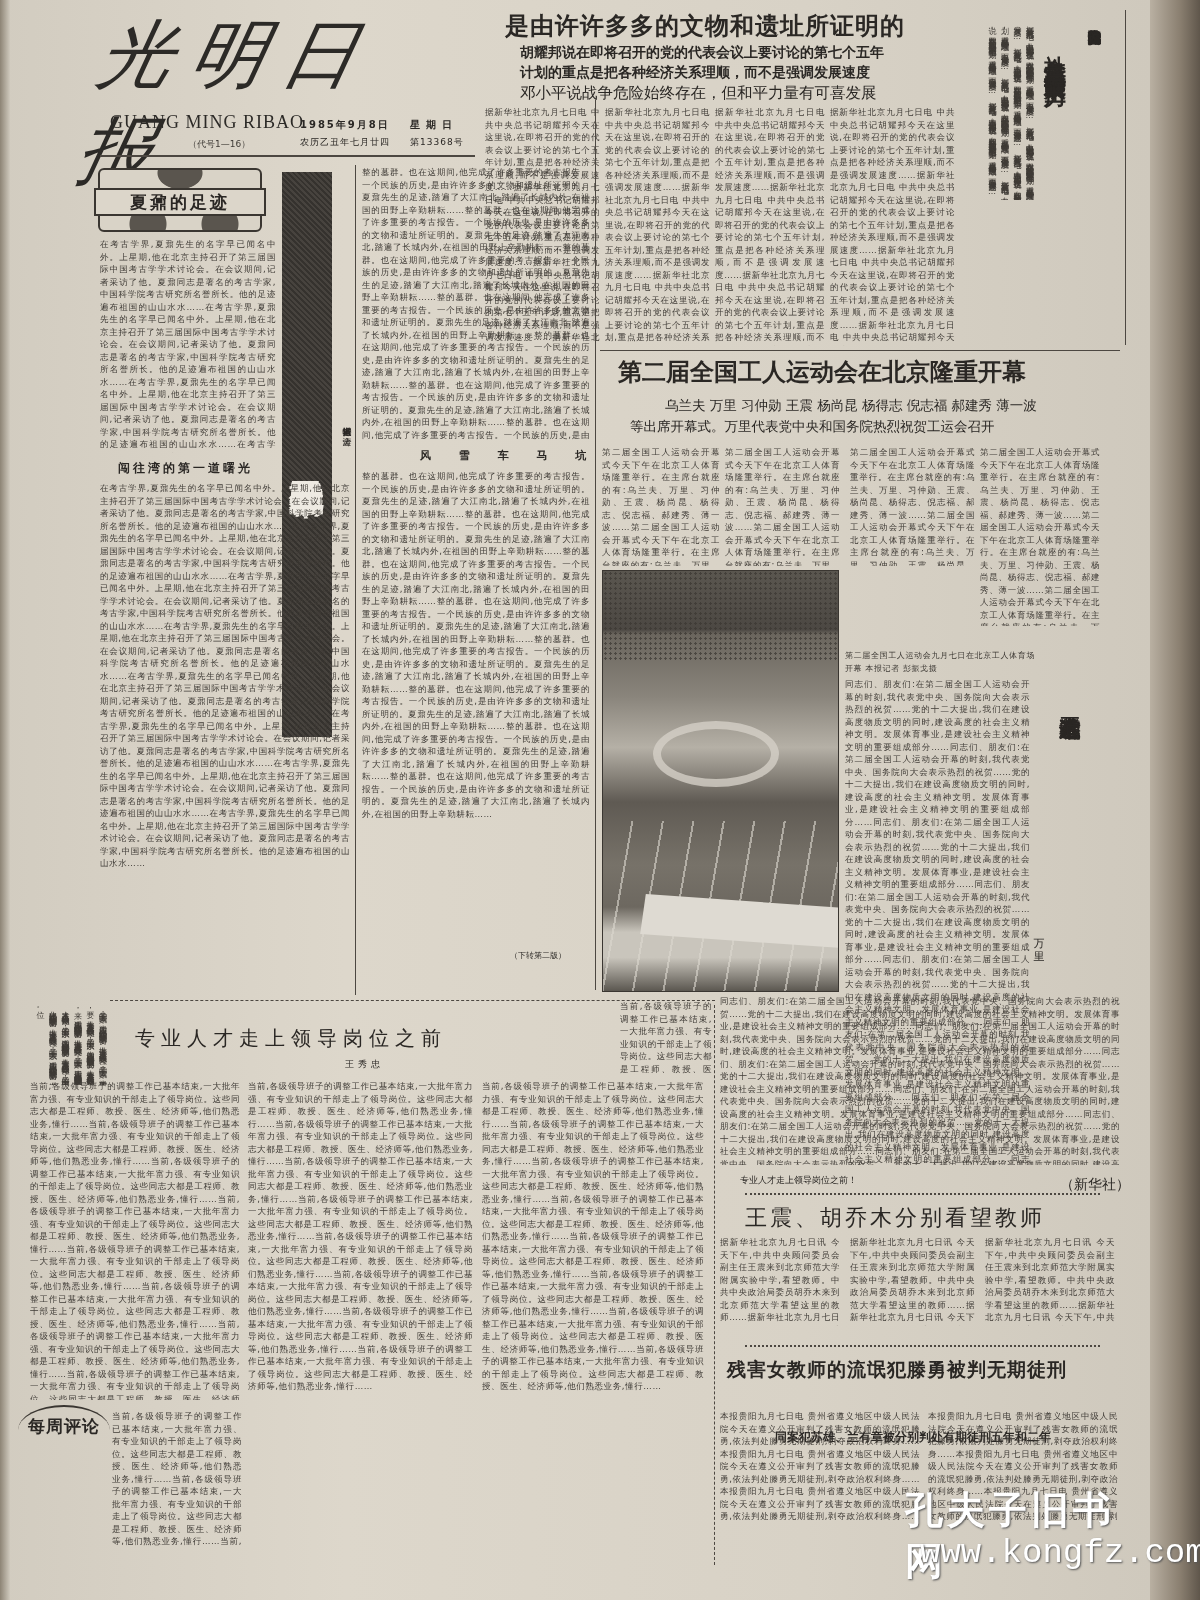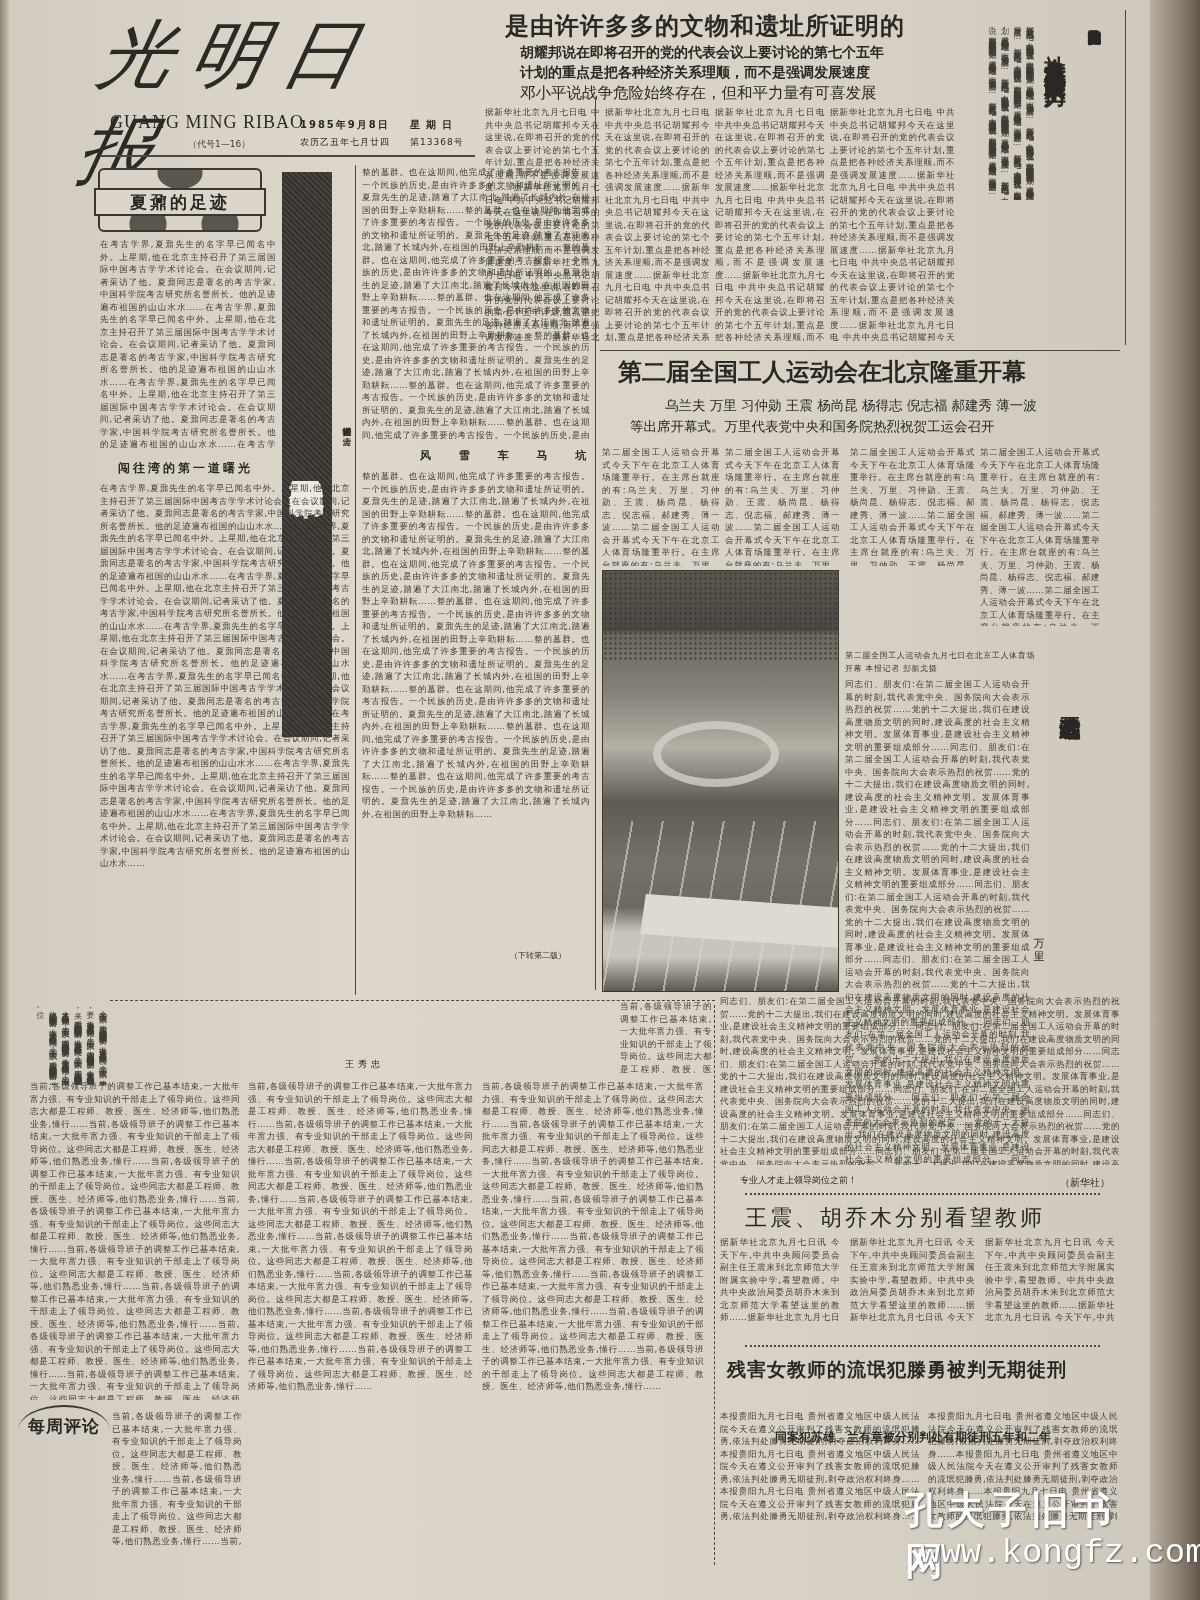--- a/index.html
+++ b/index.html
@@ -156,36 +156,37 @@
   </div>
   <div class="abs txt" style="left:845px; top:650px; width:190px; height:22px; font-size:8px;">
     <span>第二届全国工人运动会九月七日在北京工人体育场开幕</span>
     <span>本报记者 彭振戈摄</span>
   </div>
   <div class="abs txt" style="left:845px; top:678px; width:185px; height:490px;">同志们、朋友们:在第二届全国工人运动会开幕的时刻,我代表党中央、国务院向大会表示热烈的祝贺……党的十二大提出,我们在建设高度物质文明的同时,建设高度的社会主义精神文明。发展体育事业,是建设社会主义精神文明的重要组成部分……同志们、朋友们:在第二届全国工人运动会开幕的时刻,我代表党中央、国务院向大会表示热烈的祝贺……党的十二大提出,我们在建设高度物质文明的同时,建设高度的社会主义精神文明。发展体育事业,是建设社会主义精神文明的重要组成部分……同志们、朋友们:在第二届全国工人运动会开幕的时刻,我代表党中央、国务院向大会表示热烈的祝贺……党的十二大提出,我们在建设高度物质文明的同时,建设高度的社会主义精神文明。发展体育事业,是建设社会主义精神文明的重要组成部分……同志们、朋友们:在第二届全国工人运动会开幕的时刻,我代表党中央、国务院向大会表示热烈的祝贺……党的十二大提出,我们在建设高度物质文明的同时,建设高度的社会主义精神文明。发展体育事业,是建设社会主义精神文明的重要组成部分……同志们、朋友们:在第二届全国工人运动会开幕的时刻,我代表党中央、国务院向大会表示热烈的祝贺……党的十二大提出,我们在建设高度物质文明的同时,建设高度的社会主义精神文明。发展体育事业,是建设社会主义精神文明的重要组成部分……同志们、朋友们:在第二届全国工人运动会开幕的时刻,我代表党中央、国务院向大会表示热烈的祝贺……党的十二大提出,我们在建设高度物质文明的同时,建设高度的社会主义精神文明。发展体育事业,是建设社会主义精神文明的重要组成部分……同志们、朋友们:在第二届全国工人运动会开幕的时刻,我代表党中央、国务院向大会表示热烈的祝贺……党的十二大提出,我们在建设高度物质文明的同时,建设高度的社会主义精神文明。发展体育事业,是建设社会主义精神文明的重要组成部分……同志们、朋友们:在第二届全国工人运动会开幕的时刻,我代表党中央、国务院向大会表示热烈的祝贺……党的十二大提出,我们在建设高度物质文明的同时,建设高度的社会主义精神文明。发展体育事业,是建设社会主义精神文明的重要组成部分……</div>
   <div class="abs hl-main vertical" style="left:1055px; top:700px; font-size:22px; height:330px; font-weight:normal; font-family:'DejaVu Serif', serif;">在工人运动会开幕式上的讲话</div>
   <div class="abs vertical" style="left:1030px; top:930px; font-size:11px; height:50px; letter-spacing:12px;">万里</div>
   <div class="abs txt" style="left:720px; top:995px; width:400px; height:170px;">同志们、朋友们:在第二届全国工人运动会开幕的时刻,我代表党中央、国务院向大会表示热烈的祝贺……党的十二大提出,我们在建设高度物质文明的同时,建设高度的社会主义精神文明。发展体育事业,是建设社会主义精神文明的重要组成部分……同志们、朋友们:在第二届全国工人运动会开幕的时刻,我代表党中央、国务院向大会表示热烈的祝贺……党的十二大提出,我们在建设高度物质文明的同时,建设高度的社会主义精神文明。发展体育事业,是建设社会主义精神文明的重要组成部分……同志们、朋友们:在第二届全国工人运动会开幕的时刻,我代表党中央、国务院向大会表示热烈的祝贺……党的十二大提出,我们在建设高度物质文明的同时,建设高度的社会主义精神文明。发展体育事业,是建设社会主义精神文明的重要组成部分……同志们、朋友们:在第二届全国工人运动会开幕的时刻,我代表党中央、国务院向大会表示热烈的祝贺……党的十二大提出,我们在建设高度物质文明的同时,建设高度的社会主义精神文明。发展体育事业,是建设社会主义精神文明的重要组成部分……同志们、朋友们:在第二届全国工人运动会开幕的时刻,我代表党中央、国务院向大会表示热烈的祝贺……党的十二大提出,我们在建设高度物质文明的同时,建设高度的社会主义精神文明。发展体育事业,是建设社会主义精神文明的重要组成部分……同志们、朋友们:在第二届全国工人运动会开幕的时刻,我代表党中央、国务院向大会表示热烈的祝贺……党的十二大提出,我们在建设高度物质文明的同时,建设高度的社会主义精神文明。发展体育事业,是建设社会主义精神文明的重要组成部分……同志们、朋友们:在第二届全国工人运动会开幕的时刻,我代表党中央、国务院向大会表示热烈的祝贺……党的十二大提出,我们在建设高度物质文明的同时,建设高度的社会主义精神文明。发展体育事业,是建设社会主义精神文明的重要组成部分……同志们、朋友们:在第二届全国工人运动会开幕的时刻,我代表党中央、国务院向大会表示热烈的祝贺……党的十二大提出,我们在建设高度物质文明的同时,建设高度的社会主义精神文明。发展体育事业,是建设社会主义精神文明的重要组成部分……</div>
   <div class="abs" style="left:740px; top:1174px; font-size:9px; font-family:'DejaVu Sans', sans-serif;">专业人才走上领导岗位之前！</div>
-  <div class="abs" style="left:1060px; top:1176px; font-size:10px; font-family:'DejaVu Sans', sans-serif;">（新华社）</div>
+  <div class="abs" style="left:1060px; top:1176px; font-size:14px; font-family:'DejaVu Sans', sans-serif;">（新华社）</div>
 
   <div class="dotted" style="left:745px; top:1193px; width:355px;"></div>
   <div class="abs hl-main" style="left:745px; top:1203px; font-size:22px; font-weight:normal; font-family:'DejaVu Serif', serif; letter-spacing:3px;">王震、胡乔木分别看望教师</div>
   <div class="abs txt" style="left:720px; top:1236px; width:120px; height:90px;">据新华社北京九月七日讯 今天下午,中共中央顾问委员会副主任王震来到北京师范大学附属实验中学,看望教师。中共中央政治局委员胡乔木来到北京师范大学看望这里的教师……据新华社北京九月七日讯 今天下午,中共中央顾问委员会副主任王震来到北京师范大学附属实验中学,看望教师。中共中央政治局委员胡乔木来到北京师范大学看望这里的教师……据新华社北京九月七日讯 今天下午,中共中央顾问委员会副主任王震来到北京师范大学附属实验中学,看望教师。中共中央政治局委员胡乔木来到北京师范大学看望这里的教师……据新华社北京九月七日讯 今天下午,中共中央顾问委员会副主任王震来到北京师范大学附属实验中学,看望教师。中共中央政治局委员胡乔木来到北京师范大学看望这里的教师……据新华社北京九月七日讯 今天下午,中共中央顾问委员会副主任王震来到北京师范大学附属实验中学,看望教师。中共中央政治局委员胡乔木来到北京师范大学看望这里的教师……据新华社北京九月七日讯 今天下午,中共中央顾问委员会副主任王震来到北京师范大学附属实验中学,看望教师。中共中央政治局委员胡乔木来到北京师范大学看望这里的教师……据新华社北京九月七日讯 今天下午,中共中央顾问委员会副主任王震来到北京师范大学附属实验中学,看望教师。中共中央政治局委员胡乔木来到北京师范大学看望这里的教师……据新华社北京九月七日讯 今天下午,中共中央顾问委员会副主任王震来到北京师范大学附属实验中学,看望教师。中共中央政治局委员胡乔木来到北京师范大学看望这里的教师……</div>
   <div class="abs txt" style="left:850px; top:1236px; width:125px; height:90px;">据新华社北京九月七日讯 今天下午,中共中央顾问委员会副主任王震来到北京师范大学附属实验中学,看望教师。中共中央政治局委员胡乔木来到北京师范大学看望这里的教师……据新华社北京九月七日讯 今天下午,中共中央顾问委员会副主任王震来到北京师范大学附属实验中学,看望教师。中共中央政治局委员胡乔木来到北京师范大学看望这里的教师……据新华社北京九月七日讯 今天下午,中共中央顾问委员会副主任王震来到北京师范大学附属实验中学,看望教师。中共中央政治局委员胡乔木来到北京师范大学看望这里的教师……据新华社北京九月七日讯 今天下午,中共中央顾问委员会副主任王震来到北京师范大学附属实验中学,看望教师。中共中央政治局委员胡乔木来到北京师范大学看望这里的教师……据新华社北京九月七日讯 今天下午,中共中央顾问委员会副主任王震来到北京师范大学附属实验中学,看望教师。中共中央政治局委员胡乔木来到北京师范大学看望这里的教师……据新华社北京九月七日讯 今天下午,中共中央顾问委员会副主任王震来到北京师范大学附属实验中学,看望教师。中共中央政治局委员胡乔木来到北京师范大学看望这里的教师……据新华社北京九月七日讯 今天下午,中共中央顾问委员会副主任王震来到北京师范大学附属实验中学,看望教师。中共中央政治局委员胡乔木来到北京师范大学看望这里的教师……据新华社北京九月七日讯 今天下午,中共中央顾问委员会副主任王震来到北京师范大学附属实验中学,看望教师。中共中央政治局委员胡乔木来到北京师范大学看望这里的教师……</div>
   <div class="abs txt" style="left:985px; top:1236px; width:130px; height:90px;">据新华社北京九月七日讯 今天下午,中共中央顾问委员会副主任王震来到北京师范大学附属实验中学,看望教师。中共中央政治局委员胡乔木来到北京师范大学看望这里的教师……据新华社北京九月七日讯 今天下午,中共中央顾问委员会副主任王震来到北京师范大学附属实验中学,看望教师。中共中央政治局委员胡乔木来到北京师范大学看望这里的教师……据新华社北京九月七日讯 今天下午,中共中央顾问委员会副主任王震来到北京师范大学附属实验中学,看望教师。中共中央政治局委员胡乔木来到北京师范大学看望这里的教师……据新华社北京九月七日讯 今天下午,中共中央顾问委员会副主任王震来到北京师范大学附属实验中学,看望教师。中共中央政治局委员胡乔木来到北京师范大学看望这里的教师……据新华社北京九月七日讯 今天下午,中共中央顾问委员会副主任王震来到北京师范大学附属实验中学,看望教师。中共中央政治局委员胡乔木来到北京师范大学看望这里的教师……据新华社北京九月七日讯 今天下午,中共中央顾问委员会副主任王震来到北京师范大学附属实验中学,看望教师。中共中央政治局委员胡乔木来到北京师范大学看望这里的教师……据新华社北京九月七日讯 今天下午,中共中央顾问委员会副主任王震来到北京师范大学附属实验中学,看望教师。中共中央政治局委员胡乔木来到北京师范大学看望这里的教师……据新华社北京九月七日讯 今天下午,中共中央顾问委员会副主任王震来到北京师范大学附属实验中学,看望教师。中共中央政治局委员胡乔木来到北京师范大学看望这里的教师……</div>
 
   <div class="dotted" style="left:745px; top:1345px; width:355px;"></div>
   <div class="abs hl-main" style="left:727px; top:1357px; font-size:19px; letter-spacing:1px;">残害女教师的流氓犯滕勇被判无期徒刑</div>
   <div class="abs hl-main" style="left:775px; top:1389px; font-size:12px;margin-top:40px;">同案犯苏雄、兰有章被分别判处有期徒刑五年和二年</div>
   <div class="abs txt" style="left:720px; top:1410px; width:200px; height:110px;">本报贵阳九月七日电 贵州省遵义地区中级人民法院今天在遵义公开审判了残害女教师的流氓犯滕勇,依法判处滕勇无期徒刑,剥夺政治权利终身……本报贵阳九月七日电 贵州省遵义地区中级人民法院今天在遵义公开审判了残害女教师的流氓犯滕勇,依法判处滕勇无期徒刑,剥夺政治权利终身……本报贵阳九月七日电 贵州省遵义地区中级人民法院今天在遵义公开审判了残害女教师的流氓犯滕勇,依法判处滕勇无期徒刑,剥夺政治权利终身……本报贵阳九月七日电 贵州省遵义地区中级人民法院今天在遵义公开审判了残害女教师的流氓犯滕勇,依法判处滕勇无期徒刑,剥夺政治权利终身……本报贵阳九月七日电 贵州省遵义地区中级人民法院今天在遵义公开审判了残害女教师的流氓犯滕勇,依法判处滕勇无期徒刑,剥夺政治权利终身……本报贵阳九月七日电 贵州省遵义地区中级人民法院今天在遵义公开审判了残害女教师的流氓犯滕勇,依法判处滕勇无期徒刑,剥夺政治权利终身……本报贵阳九月七日电 贵州省遵义地区中级人民法院今天在遵义公开审判了残害女教师的流氓犯滕勇,依法判处滕勇无期徒刑,剥夺政治权利终身……本报贵阳九月七日电 贵州省遵义地区中级人民法院今天在遵义公开审判了残害女教师的流氓犯滕勇,依法判处滕勇无期徒刑,剥夺政治权利终身……</div>
   <div class="abs txt" style="left:928px; top:1410px; width:190px; height:110px;">本报贵阳九月七日电 贵州省遵义地区中级人民法院今天在遵义公开审判了残害女教师的流氓犯滕勇,依法判处滕勇无期徒刑,剥夺政治权利终身……本报贵阳九月七日电 贵州省遵义地区中级人民法院今天在遵义公开审判了残害女教师的流氓犯滕勇,依法判处滕勇无期徒刑,剥夺政治权利终身……本报贵阳九月七日电 贵州省遵义地区中级人民法院今天在遵义公开审判了残害女教师的流氓犯滕勇,依法判处滕勇无期徒刑,剥夺政治权利终身……本报贵阳九月七日电 贵州省遵义地区中级人民法院今天在遵义公开审判了残害女教师的流氓犯滕勇,依法判处滕勇无期徒刑,剥夺政治权利终身……本报贵阳九月七日电 贵州省遵义地区中级人民法院今天在遵义公开审判了残害女教师的流氓犯滕勇,依法判处滕勇无期徒刑,剥夺政治权利终身……本报贵阳九月七日电 贵州省遵义地区中级人民法院今天在遵义公开审判了残害女教师的流氓犯滕勇,依法判处滕勇无期徒刑,剥夺政治权利终身……本报贵阳九月七日电 贵州省遵义地区中级人民法院今天在遵义公开审判了残害女教师的流氓犯滕勇,依法判处滕勇无期徒刑,剥夺政治权利终身……本报贵阳九月七日电 贵州省遵义地区中级人民法院今天在遵义公开审判了残害女教师的流氓犯滕勇,依法判处滕勇无期徒刑,剥夺政治权利终身……</div>
 
   <div class="caption-dash" style="left:110px; top:1000px; width:605px;"></div>
   <div class="abs txt vertical" style="left:28px; top:1005px; width:80px; height:80px; font-size:8px;">党的十二大以来，为适应四化建设和经济体制改革的需要，大批专业人才走上了各级领导岗位。党的十二大以来，为适应四化建设和经济体制改革的需要，大批专业人才走上了各级领导岗位。党的十二大以来，为适应四化建设和经济体制改革的需要，大批专业人才走上了各级领导岗位。党的十二大以来，为适应四化建设和经济体制改革的需要，大批专业人才走上了各级领导岗位。党的十二大以来，为适应四化建设和经济体制改革的需要，大批专业人才走上了各级领导岗位。党的十二大以来，为适应四化建设和经济体制改革的需要，大批专业人才走上了各级领导岗位。党的十二大以来，为适应四化建设和经济体制改革的需要，大批专业人才走上了各级领导岗位。党的十二大以来，为适应四化建设和经济体制改革的需要，大批专业人才走上了各级领导岗位。</div>
+  <div class="abs hl-main" style="left:135px; top:1025px; font-size:20px; font-weight:normal; font-family:'DejaVu Serif', serif; letter-spacing:6px;">专业人才走上领导岗位之前</div>
   <div class="abs" style="left:345px; top:1058px; font-size:9px; font-family:'DejaVu Sans', sans-serif; letter-spacing:4px;">王秀忠</div>
   <div class="abs txt" style="left:30px; top:1080px; width:210px; height:320px;">当前,各级领导班子的调整工作已基本结束,一大批年富力强、有专业知识的干部走上了领导岗位。这些同志大都是工程师、教授、医生、经济师等,他们熟悉业务,懂行……当前,各级领导班子的调整工作已基本结束,一大批年富力强、有专业知识的干部走上了领导岗位。这些同志大都是工程师、教授、医生、经济师等,他们熟悉业务,懂行……当前,各级领导班子的调整工作已基本结束,一大批年富力强、有专业知识的干部走上了领导岗位。这些同志大都是工程师、教授、医生、经济师等,他们熟悉业务,懂行……当前,各级领导班子的调整工作已基本结束,一大批年富力强、有专业知识的干部走上了领导岗位。这些同志大都是工程师、教授、医生、经济师等,他们熟悉业务,懂行……当前,各级领导班子的调整工作已基本结束,一大批年富力强、有专业知识的干部走上了领导岗位。这些同志大都是工程师、教授、医生、经济师等,他们熟悉业务,懂行……当前,各级领导班子的调整工作已基本结束,一大批年富力强、有专业知识的干部走上了领导岗位。这些同志大都是工程师、教授、医生、经济师等,他们熟悉业务,懂行……当前,各级领导班子的调整工作已基本结束,一大批年富力强、有专业知识的干部走上了领导岗位。这些同志大都是工程师、教授、医生、经济师等,他们熟悉业务,懂行……当前,各级领导班子的调整工作已基本结束,一大批年富力强、有专业知识的干部走上了领导岗位。这些同志大都是工程师、教授、医生、经济师等,他们熟悉业务,懂行……</div>
   <div class="abs txt" style="left:248px; top:1080px; width:225px; height:470px;">当前,各级领导班子的调整工作已基本结束,一大批年富力强、有专业知识的干部走上了领导岗位。这些同志大都是工程师、教授、医生、经济师等,他们熟悉业务,懂行……当前,各级领导班子的调整工作已基本结束,一大批年富力强、有专业知识的干部走上了领导岗位。这些同志大都是工程师、教授、医生、经济师等,他们熟悉业务,懂行……当前,各级领导班子的调整工作已基本结束,一大批年富力强、有专业知识的干部走上了领导岗位。这些同志大都是工程师、教授、医生、经济师等,他们熟悉业务,懂行……当前,各级领导班子的调整工作已基本结束,一大批年富力强、有专业知识的干部走上了领导岗位。这些同志大都是工程师、教授、医生、经济师等,他们熟悉业务,懂行……当前,各级领导班子的调整工作已基本结束,一大批年富力强、有专业知识的干部走上了领导岗位。这些同志大都是工程师、教授、医生、经济师等,他们熟悉业务,懂行……当前,各级领导班子的调整工作已基本结束,一大批年富力强、有专业知识的干部走上了领导岗位。这些同志大都是工程师、教授、医生、经济师等,他们熟悉业务,懂行……当前,各级领导班子的调整工作已基本结束,一大批年富力强、有专业知识的干部走上了领导岗位。这些同志大都是工程师、教授、医生、经济师等,他们熟悉业务,懂行……当前,各级领导班子的调整工作已基本结束,一大批年富力强、有专业知识的干部走上了领导岗位。这些同志大都是工程师、教授、医生、经济师等,他们熟悉业务,懂行……</div>
   <div class="abs txt" style="left:482px; top:1080px; width:222px; height:470px;">当前,各级领导班子的调整工作已基本结束,一大批年富力强、有专业知识的干部走上了领导岗位。这些同志大都是工程师、教授、医生、经济师等,他们熟悉业务,懂行……当前,各级领导班子的调整工作已基本结束,一大批年富力强、有专业知识的干部走上了领导岗位。这些同志大都是工程师、教授、医生、经济师等,他们熟悉业务,懂行……当前,各级领导班子的调整工作已基本结束,一大批年富力强、有专业知识的干部走上了领导岗位。这些同志大都是工程师、教授、医生、经济师等,他们熟悉业务,懂行……当前,各级领导班子的调整工作已基本结束,一大批年富力强、有专业知识的干部走上了领导岗位。这些同志大都是工程师、教授、医生、经济师等,他们熟悉业务,懂行……当前,各级领导班子的调整工作已基本结束,一大批年富力强、有专业知识的干部走上了领导岗位。这些同志大都是工程师、教授、医生、经济师等,他们熟悉业务,懂行……当前,各级领导班子的调整工作已基本结束,一大批年富力强、有专业知识的干部走上了领导岗位。这些同志大都是工程师、教授、医生、经济师等,他们熟悉业务,懂行……当前,各级领导班子的调整工作已基本结束,一大批年富力强、有专业知识的干部走上了领导岗位。这些同志大都是工程师、教授、医生、经济师等,他们熟悉业务,懂行……当前,各级领导班子的调整工作已基本结束,一大批年富力强、有专业知识的干部走上了领导岗位。这些同志大都是工程师、教授、医生、经济师等,他们熟悉业务,懂行……</div>
   <div class="abs txt" style="left:620px; top:1000px; width:92px; height:75px;">当前,各级领导班子的调整工作已基本结束,一大批年富力强、有专业知识的干部走上了领导岗位。这些同志大都是工程师、教授、医生、经济师等,他们熟悉业务,懂行……当前,各级领导班子的调整工作已基本结束,一大批年富力强、有专业知识的干部走上了领导岗位。这些同志大都是工程师、教授、医生、经济师等,他们熟悉业务,懂行……当前,各级领导班子的调整工作已基本结束,一大批年富力强、有专业知识的干部走上了领导岗位。这些同志大都是工程师、教授、医生、经济师等,他们熟悉业务,懂行……当前,各级领导班子的调整工作已基本结束,一大批年富力强、有专业知识的干部走上了领导岗位。这些同志大都是工程师、教授、医生、经济师等,他们熟悉业务,懂行……当前,各级领导班子的调整工作已基本结束,一大批年富力强、有专业知识的干部走上了领导岗位。这些同志大都是工程师、教授、医生、经济师等,他们熟悉业务,懂行……当前,各级领导班子的调整工作已基本结束,一大批年富力强、有专业知识的干部走上了领导岗位。这些同志大都是工程师、教授、医生、经济师等,他们熟悉业务,懂行……当前,各级领导班子的调整工作已基本结束,一大批年富力强、有专业知识的干部走上了领导岗位。这些同志大都是工程师、教授、医生、经济师等,他们熟悉业务,懂行……当前,各级领导班子的调整工作已基本结束,一大批年富力强、有专业知识的干部走上了领导岗位。这些同志大都是工程师、教授、医生、经济师等,他们熟悉业务,懂行……</div>
   <div class="weekly">每周评论</div>
   <div class="abs txt" style="left:112px; top:1410px; width:130px; height:140px;">当前,各级领导班子的调整工作已基本结束,一大批年富力强、有专业知识的干部走上了领导岗位。这些同志大都是工程师、教授、医生、经济师等,他们熟悉业务,懂行……当前,各级领导班子的调整工作已基本结束,一大批年富力强、有专业知识的干部走上了领导岗位。这些同志大都是工程师、教授、医生、经济师等,他们熟悉业务,懂行……当前,各级领导班子的调整工作已基本结束,一大批年富力强、有专业知识的干部走上了领导岗位。这些同志大都是工程师、教授、医生、经济师等,他们熟悉业务,懂行……当前,各级领导班子的调整工作已基本结束,一大批年富力强、有专业知识的干部走上了领导岗位。这些同志大都是工程师、教授、医生、经济师等,他们熟悉业务,懂行……当前,各级领导班子的调整工作已基本结束,一大批年富力强、有专业知识的干部走上了领导岗位。这些同志大都是工程师、教授、医生、经济师等,他们熟悉业务,懂行……当前,各级领导班子的调整工作已基本结束,一大批年富力强、有专业知识的干部走上了领导岗位。这些同志大都是工程师、教授、医生、经济师等,他们熟悉业务,懂行……当前,各级领导班子的调整工作已基本结束,一大批年富力强、有专业知识的干部走上了领导岗位。这些同志大都是工程师、教授、医生、经济师等,他们熟悉业务,懂行……当前,各级领导班子的调整工作已基本结束,一大批年富力强、有专业知识的干部走上了领导岗位。这些同志大都是工程师、教授、医生、经济师等,他们熟悉业务,懂行……</div>
   <div class="vr" style="left:714px; top:1005px; height:560px; background:none; border-left:1px dashed #4c4741;"></div>
 
   <div class="watermark" style="left:905px; top:1485px; font-size:38px; font-weight:bold; letter-spacing:4px;">孔夫子旧书网</div>

